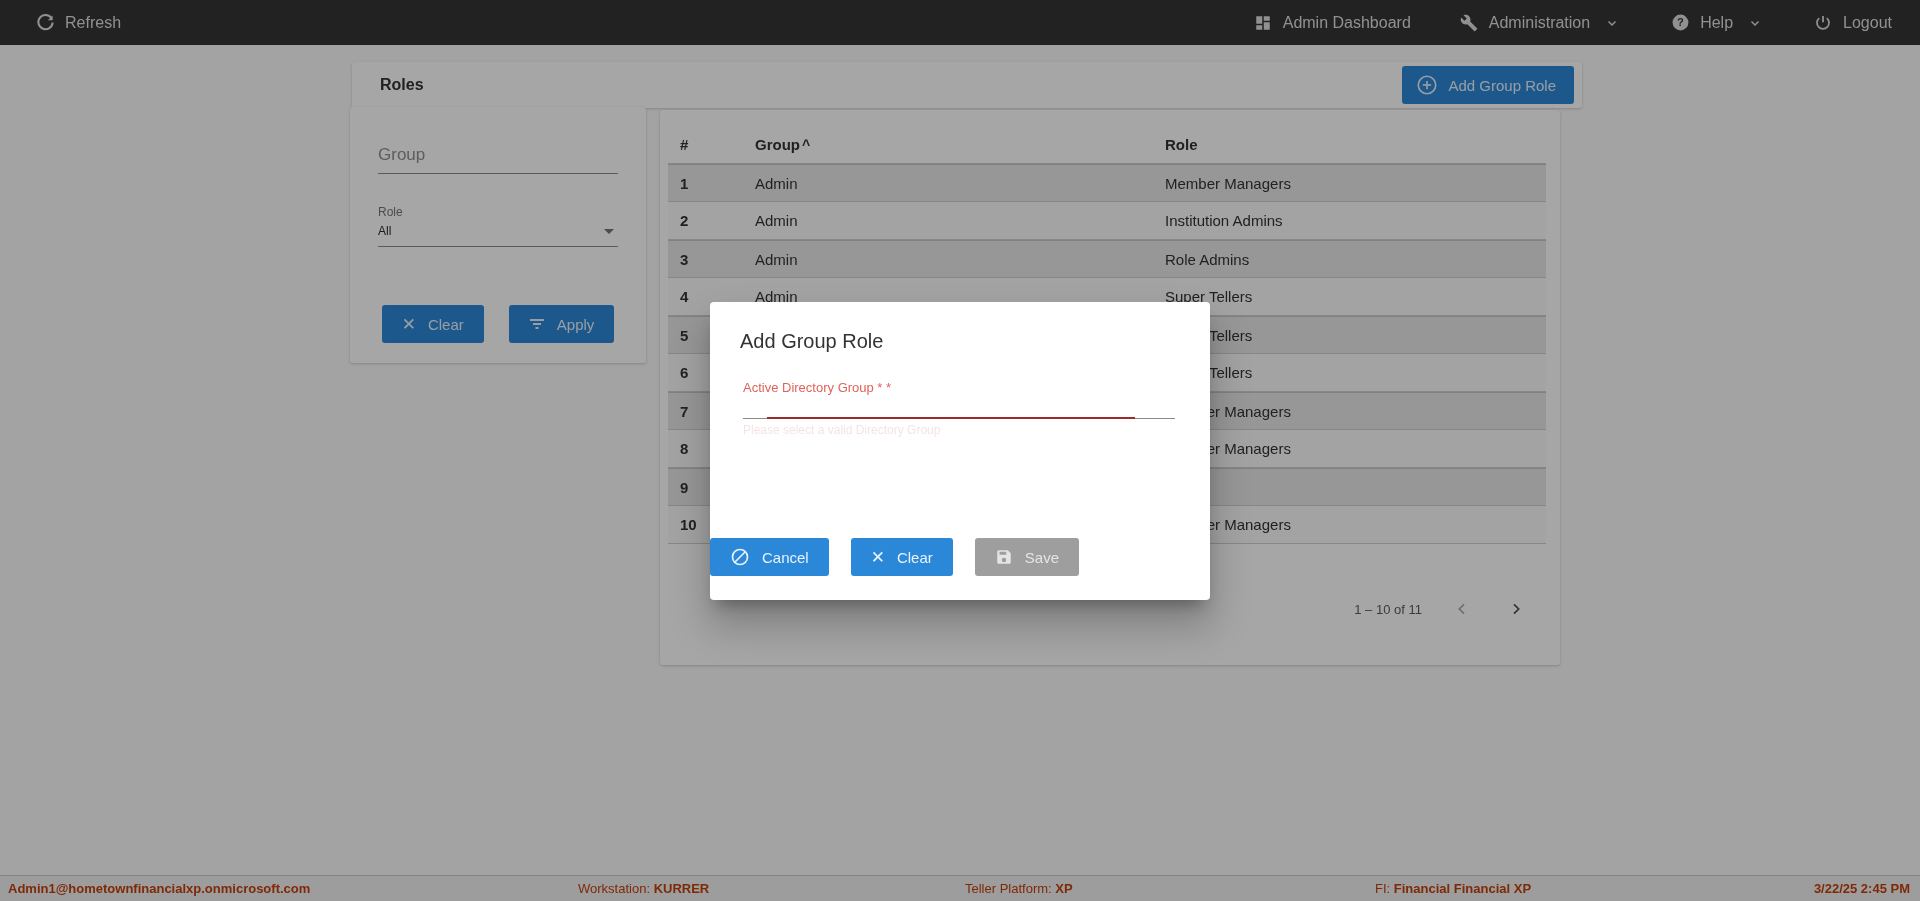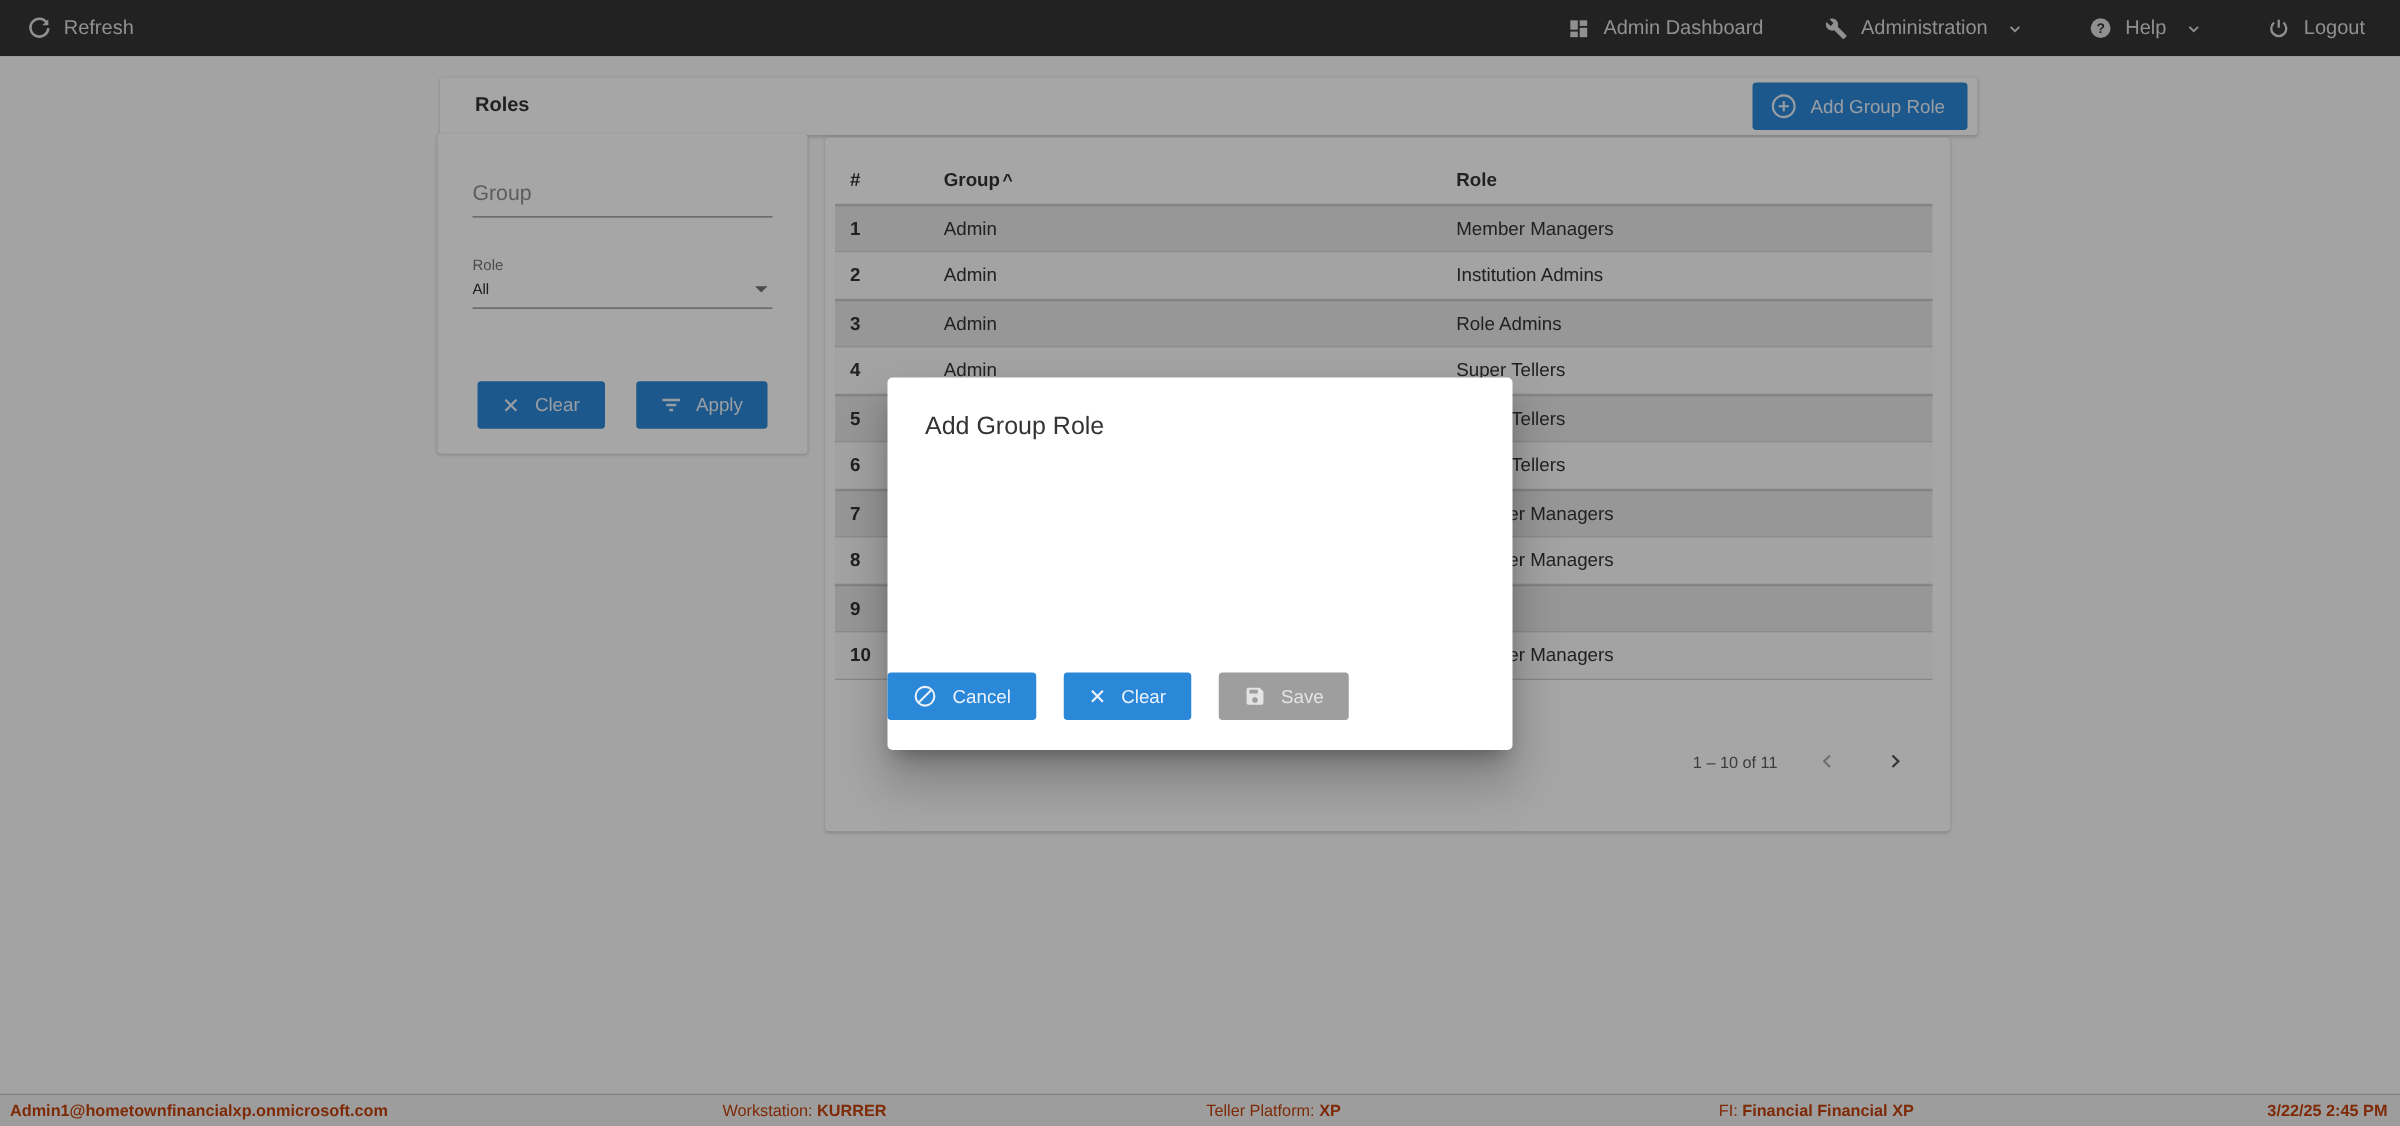--- a/index.html
+++ b/index.html
@@ -4,21 +4,21 @@
 <style>
   * { margin:0; padding:0; box-sizing:border-box; }
   html,body { width:1920px; height:901px; overflow:hidden;
     font-family:"Liberation Sans", sans-serif; background:#fafafa; }
 
   
   .topbar { position:absolute; left:0; top:0; width:1920px; height:45px;
     background:#353535; color:#e4e4e4; display:flex; align-items:center; }
   .topbar .tb-item { display:flex; align-items:center; gap:10px; cursor:pointer;
     font-size:16px; color:#dedede; }
-  .tb-refresh { position:absolute; left:21px; }
+  .tb-refresh { position:absolute; left:35px; }
   .tb-right { position:absolute; right:28px; display:flex; align-items:center; gap:48px; }
   .tb-ico { width:20px; height:20px; display:inline-flex; align-items:center; justify-content:center; }
   .tb-ico svg { display:block; }
   .chev { margin-left:2px; }
 
   
   .page { position:absolute; inset:45px 0 26px 0; background:#fafafa; }
 
   .card { background:#ffffff; border-radius:3px; box-shadow:0 1px 3px rgba(0,0,0,.18); }
 
@@ -300,20 +300,27 @@
     <span class="sb-bold">Financial Financial XP</span>
   </span>
   <span class="sb-item sb-bold" style="right:10px">3/22/25 2:45 PM</span>
 </div>
 
 <div class="overlay"></div>
 
 <div class="modal">
   <div class="m-title">Add Group Role</div>
 
+  <div class="m-field m-f1">
+    <div class="m-label">Active Directory Group * *</div>
+    <div class="m-line">
+      <span class="redbar"></span>
+    </div>
+    <div class="m-error">Please select a valid Directory Group</div>
+  </div>
 
 
   <div class="m-buttons">
     <button class="btn-blue">
       <span style="display:inline-flex">
         <svg width="20" height="20" viewBox="0 0 24 24">
             <circle cx="12" cy="12" r="9" fill="none" stroke="#eaf2fb" stroke-width="2"></circle>
             <line x1="6" y1="18" x2="18" y2="6" stroke="#eaf2fb" stroke-width="2"></line>
           </svg>
       </span>

